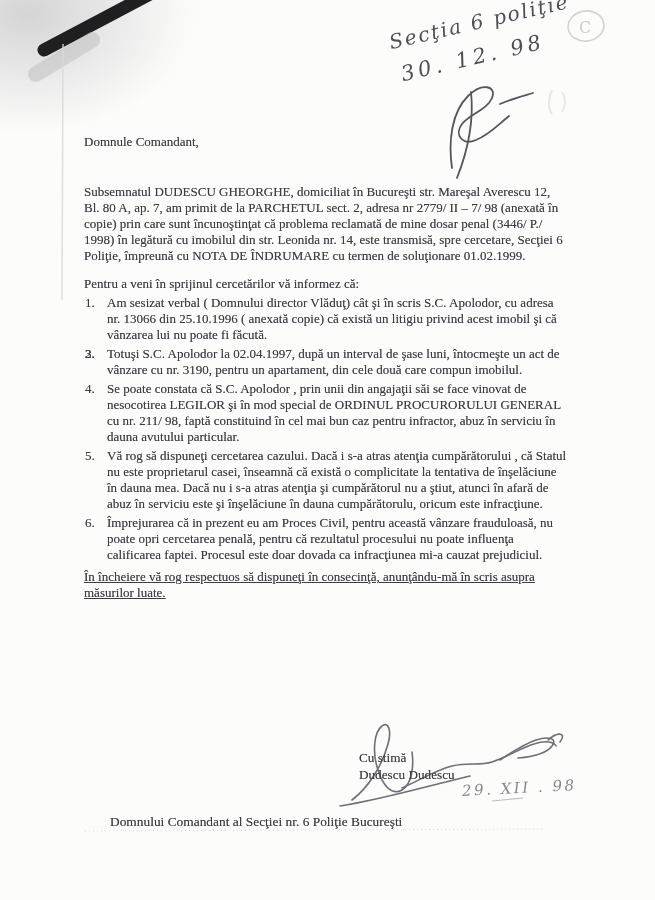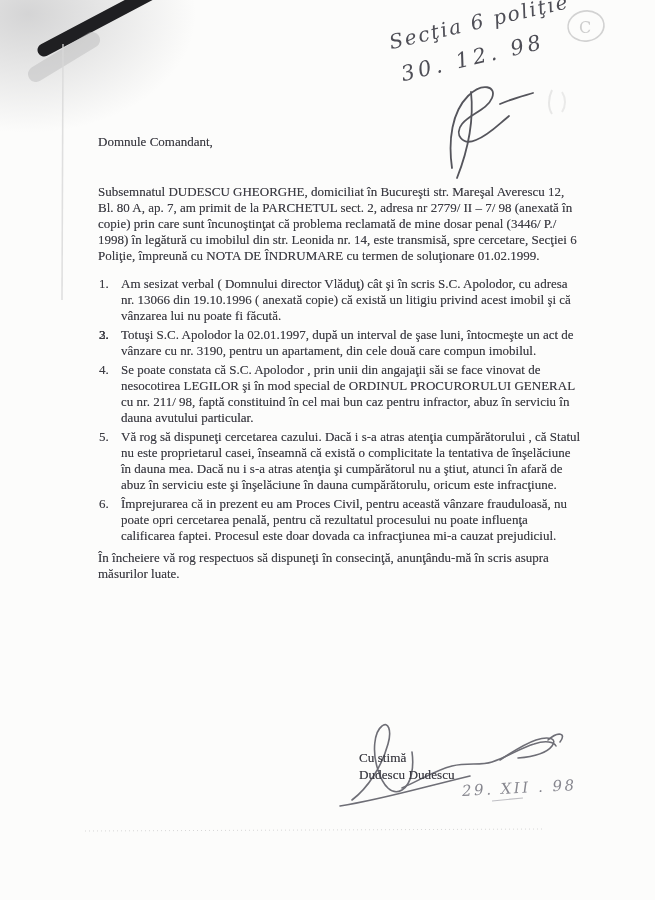--- a/index.html
+++ b/index.html
@@ -18,32 +18,32 @@
   }
 
   .ink-layer {
     position: absolute;
     left: 0; top: 0;
     pointer-events: none;
   }
 
   .letter-body {
     position: absolute;
-    left: 98px;
+    left: 84px;
     top: 134px;
     width: 484px;
     font-size: 13px;
     line-height: 16px;
     text-shadow: 0 0 0.5px rgba(60,60,70,0.55);
   }
 
   .salutation { margin: 0; }
   .intro { margin: 34px 0 12px 0; }
   .list-intro { margin: 0; }
-  .closing { margin: 6px 0 0 0; }
+  .closing { margin: 6px 0 0 0; text-decoration: underline; }
 
   .item { position: relative; padding-left: 23px; margin-top: 3px; }
   .item .num { position: absolute; left: 1px; top: 0; }
 
   .signoff {
     position: absolute;
     left: 359px;
     top: 750px;
     font-size: 13.2px;
     line-height: 16.5px;
@@ -130,32 +130,33 @@
   </svg>
 
   <div class="hand hand-note-1">Secţia 6 poliţie</div>
   <div class="hand hand-note-2">30. 12. 98</div>
 
   <div class="letter-body">
     <p class="salutation">Domnule Comandant,</p>
 
     <p class="intro">Subsemnatul DUDESCU GHEORGHE, domiciliat în Bucureşti str. Mareşal Averescu 12, Bl. 80 A, ap. 7, am primit de la PARCHETUL sect. 2, adresa nr 2779/ II – 7/ 98 (anexată în copie) prin care sunt încunoştinţat că problema reclamată de mine dosar penal (3446/ P./ 1998)  în legătură cu imobilul din str. Leonida nr. 14, este transmisă, spre cercetare, Secţiei 6 Poliţie, împreună cu NOTA DE ÎNDRUMARE cu termen de soluţionare 01.02.1999.</p>
 
+    <p class="list-intro">Pentru a veni în sprijinul cercetărilor vă informez că:</p>
 
     <div class="list">
       <div class="item">
         <span class="num">1.</span>
-        <span class="text">Am sesizat verbal ( Domnului director Vlăduţ) cât şi în scris S.C. Apolodor, cu adresa nr. 13066 din 19.10.1996 ( anexată copie)  că există un litigiu privind acest imobil şi că vânzarea lui nu poate fi făcută.</span>
+        <span class="text">Am sesizat verbal ( Domnului director Vlăduţ) cât şi în scris S.C. Apolodor, cu adresa nr. 13066 din 25.10.1996 ( anexată copie)  că există un litigiu privind acest imobil şi că vânzarea lui nu poate fi făcută.</span>
       </div>
       <div class="item">
         <span class="num">2.</span>
       </div>
       <div class="item">
         <span class="num">3.</span>
-        <span class="text">Totuşi S.C. Apolodor la 02.01.1997, după un interval de şase luni, întocmeşte un act de vânzare cu nr. 3190, pentru un apartament, din cele două care compun imobilul.</span>
+        <span class="text">Totuşi S.C. Apolodor la 02.04.1997, după un interval de şase luni, întocmeşte un act de vânzare cu nr. 3190, pentru un apartament, din cele două care compun imobilul.</span>
       </div>
       <div class="item">
         <span class="num">4.</span>
         <span class="text">Se poate constata că S.C. Apolodor , prin unii din angajaţii săi se face vinovat de nesocotirea LEGILOR şi în mod special de ORDINUL PROCURORULUI GENERAL cu nr. 211/ 98, faptă constituind în cel mai bun caz pentru infractor, abuz în serviciu în dauna avutului particular.</span>
       </div>
       <div class="item">
         <span class="num">5.</span>
         <span class="text">Vă rog să dispuneţi cercetarea cazului. Dacă i s-a atras atenţia cumpărătorului , că Statul nu este proprietarul casei, înseamnă că există o complicitate la tentativa de înşelăciune în dauna mea. Dacă nu i s-a atras atenţia şi cumpărătorul nu a ştiut, atunci în afară de abuz în serviciu  este şi înşelăciune în dauna cumpărătorulu, oricum este infracţiune.</span>
       </div>
       <div class="item">
@@ -167,14 +168,15 @@
     <p class="closing">În încheiere vă rog respectuos să dispuneţi în consecinţă, anunţându-mă în scris asupra măsurilor luate.</p>
   </div>
 
   <div class="signoff">
     <div>Cu stimă</div>
     <div>Dudescu Dudescu</div>
   </div>
 
   <div class="hand hand-date">29. XII . 98</div>
 
+  <div class="addressee">Domnului Comandant al Secţiei nr. 6 Poliţie Bucureşti</div>
 
 </div>
 
 </body></html>

